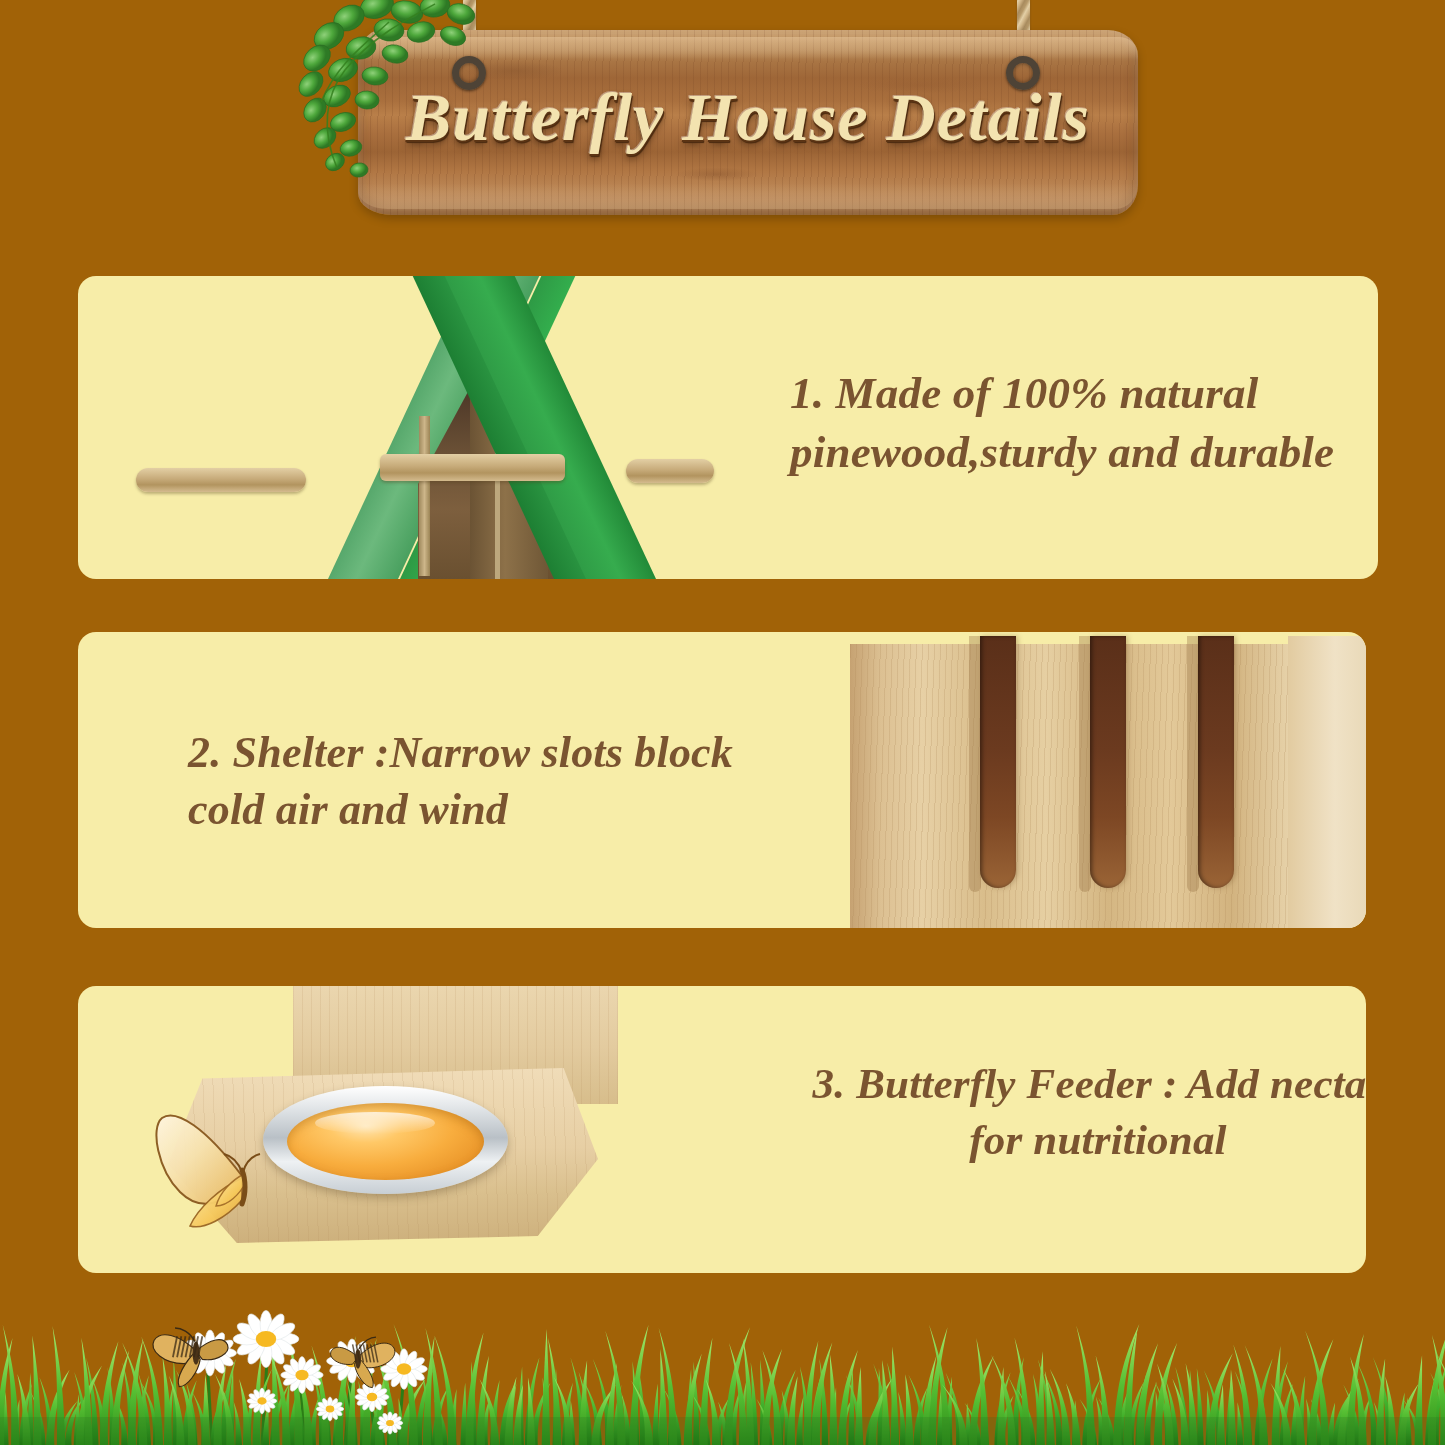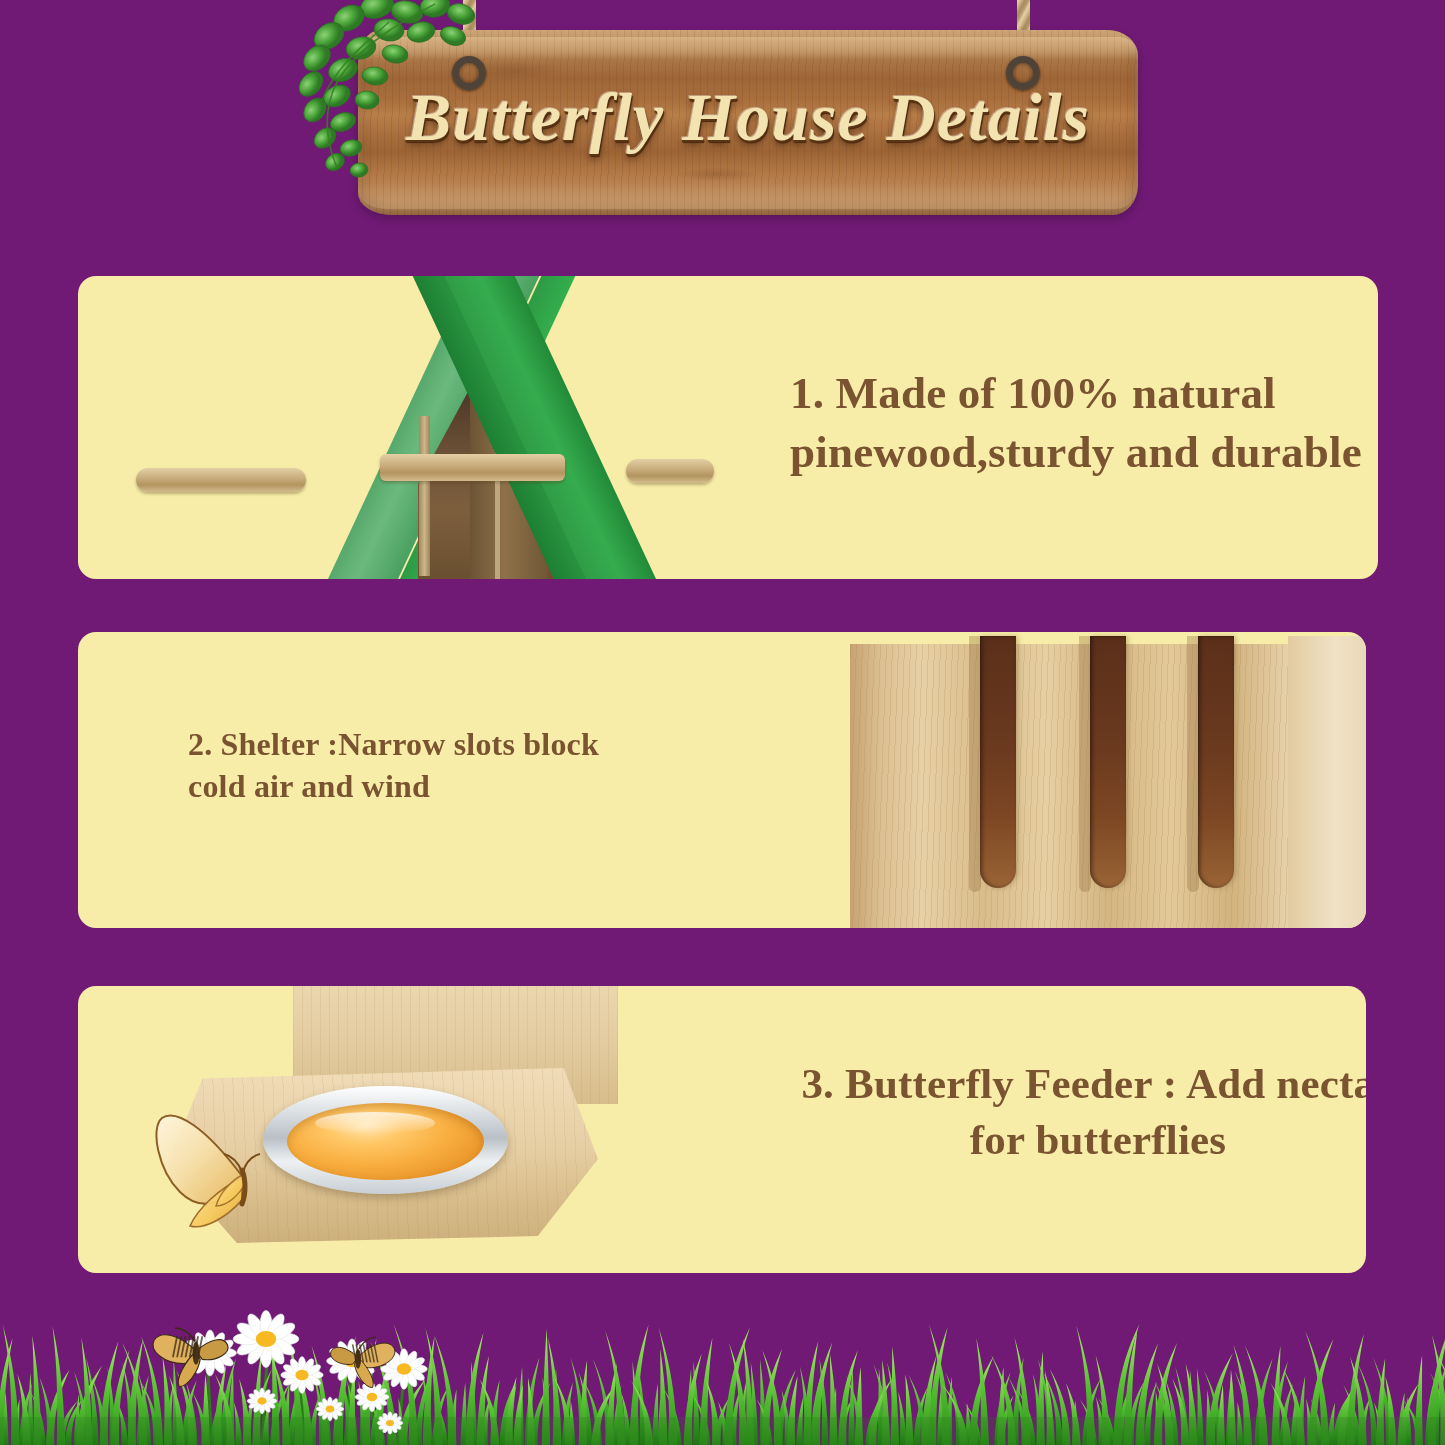--- a/index.html
+++ b/index.html
@@ -10,21 +10,21 @@
     height: 1445px;
     background: #ffffff;
     font-family: "Liberation Serif", "DejaVu Serif", serif;
     overflow: hidden;
   }
 
   #page {
     position: relative;
     width: 1445px;
     height: 1445px;
-    background: #701a75;
+    background: #a16207;
   }
 
   
   #header-sign {
     position: absolute;
     left: 330px;
     top: 0px;
     width: 820px;
     height: 240px;
   }
@@ -139,27 +139,28 @@
     border-radius: 18px;
     overflow: hidden;
   }
   #card-1 { left: 78px;  top: 276px;  width: 1300px; height: 303px; }
   #card-2 { left: 78px;  top: 632px;  width: 1288px; height: 296px; }
   #card-3 { left: 78px;  top: 986px;  width: 1288px; height: 287px; }
 
   .card-text {
     position: absolute;
     font-family: "Liberation Serif", "DejaVu Serif", serif;
+    font-style: italic;
     font-weight: bold;
     color: #7a5430;
     line-height: 1.30;
     letter-spacing: .2px;
   }
   #text-1 { left: 712px; top: 88px;  width: 625px; font-size: 45px; text-align: left; }
-  #text-2 { left: 110px; top: 92px;  width: 630px; font-size: 32px; text-align: center; }
+  #text-2 { left: 110px; top: 92px;  width: 630px; font-size: 44px; text-align: center; }
   #text-2 .l1 { display: block; text-align: left; }
   #text-2 .l2 { display: block; text-align: left; padding-right: 58px; }
   #text-3 { left: 700px; top: 70px;  width: 640px; font-size: 43px; text-align: center; }
 
   
   #photo-1 {
     position: absolute;
     left: 40px; top: 0; width: 640px; height: 303px;
     overflow: hidden;
   }
@@ -439,21 +440,21 @@
         <path d="M96 94 C74 104, 52 124, 44 142 C58 146, 80 134, 96 116 Z" fill="url(#wgB)" stroke="#9a6624" stroke-width="1.6" opacity=".95"></path>
         <path d="M98 90 C86 96, 74 108, 70 122 C82 122, 94 110, 100 98 Z" fill="url(#wgB)" stroke="#a06a26" stroke-width="1.4" opacity=".9"></path>
         <path d="M96 86 C100 96, 100 110, 96 120" stroke="#7a4d18" stroke-width="5" fill="none" stroke-linecap="round"></path>
         <path d="M96 88 C92 78, 86 72, 78 70" stroke="#7a4d18" stroke-width="2" fill="none"></path>
         <path d="M97 88 C100 78, 106 72, 114 70" stroke="#7a4d18" stroke-width="2" fill="none"></path>
       </svg>
     </div>
 
     <div class="card-text" id="text-3">
       <span style="display:block">3. Butterfly Feeder : Add nectar</span>
-      <span style="display:block">for butterflies</span>
+      <span style="display:block">for nutritional</span>
     </div>
   </div>
 
   <div id="grass-strip">
     <svg width="1445" height="140" viewBox="0 0 1445 140" preserveAspectRatio="none">
       <defs>
         <linearGradient id="bladeG" x1="0" y1="1" x2="0" y2="0">
           <stop offset="0%" stop-color="#1f7a12"></stop>
           <stop offset="45%" stop-color="#3fae2a"></stop>
           <stop offset="100%" stop-color="#85d84e"></stop>

